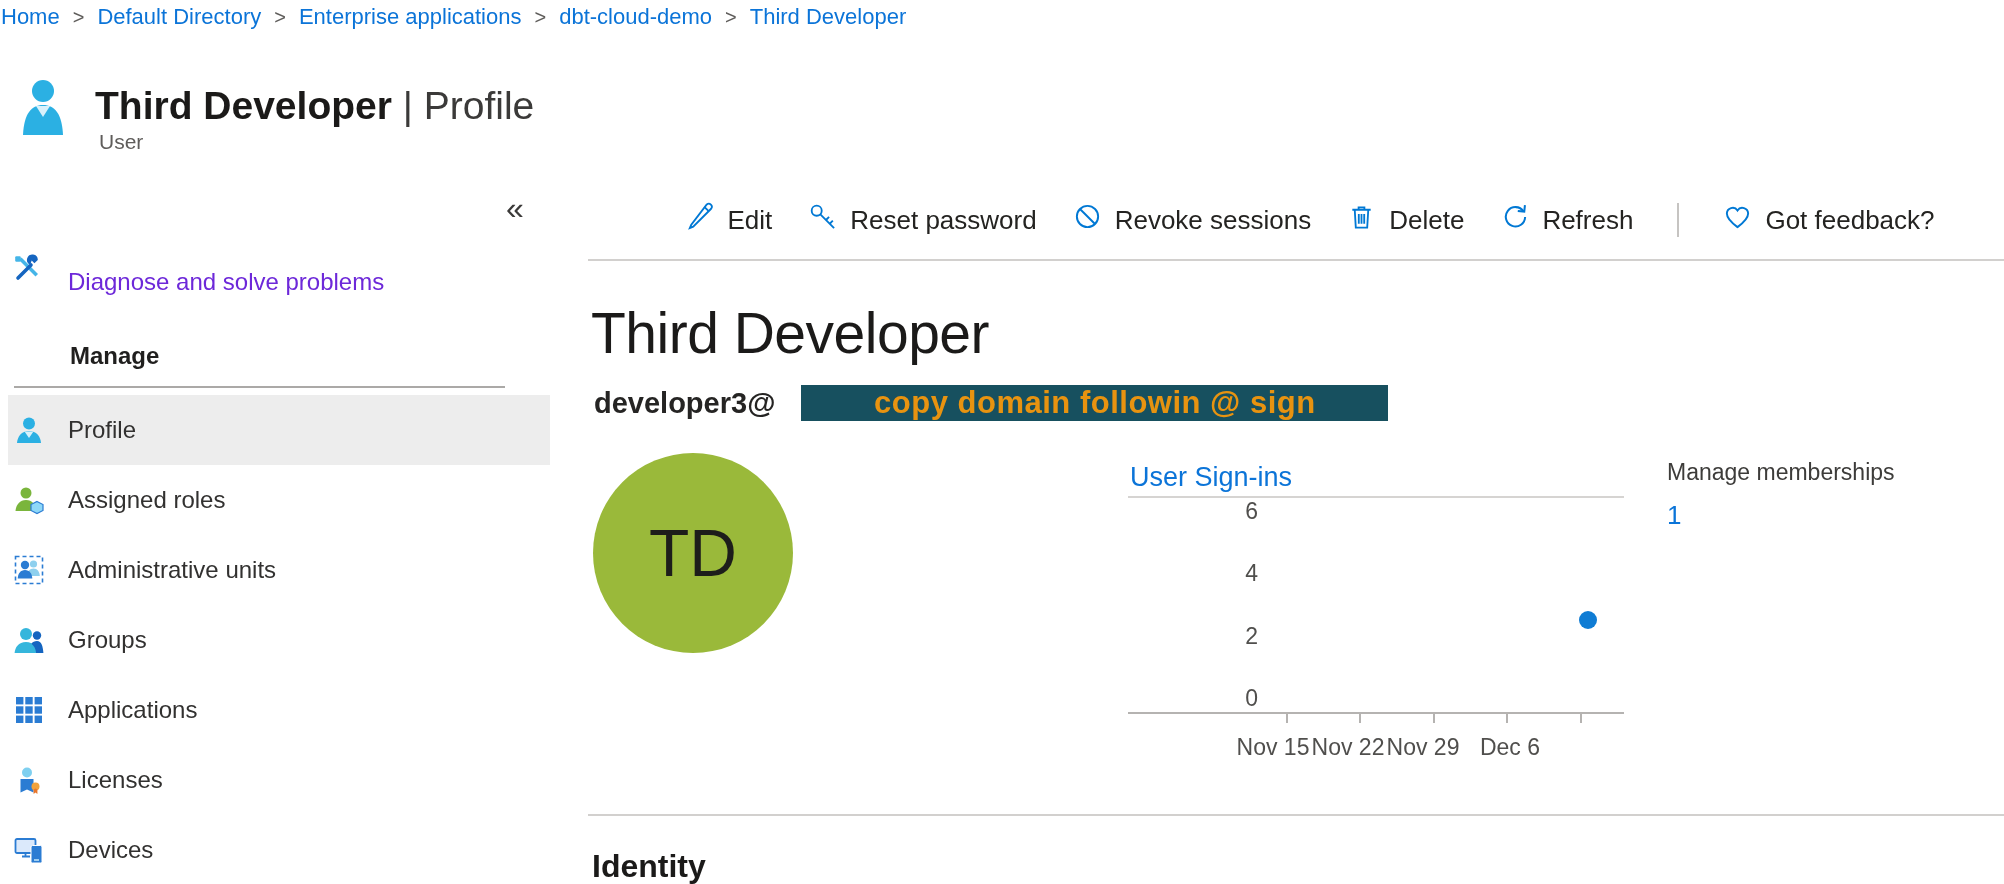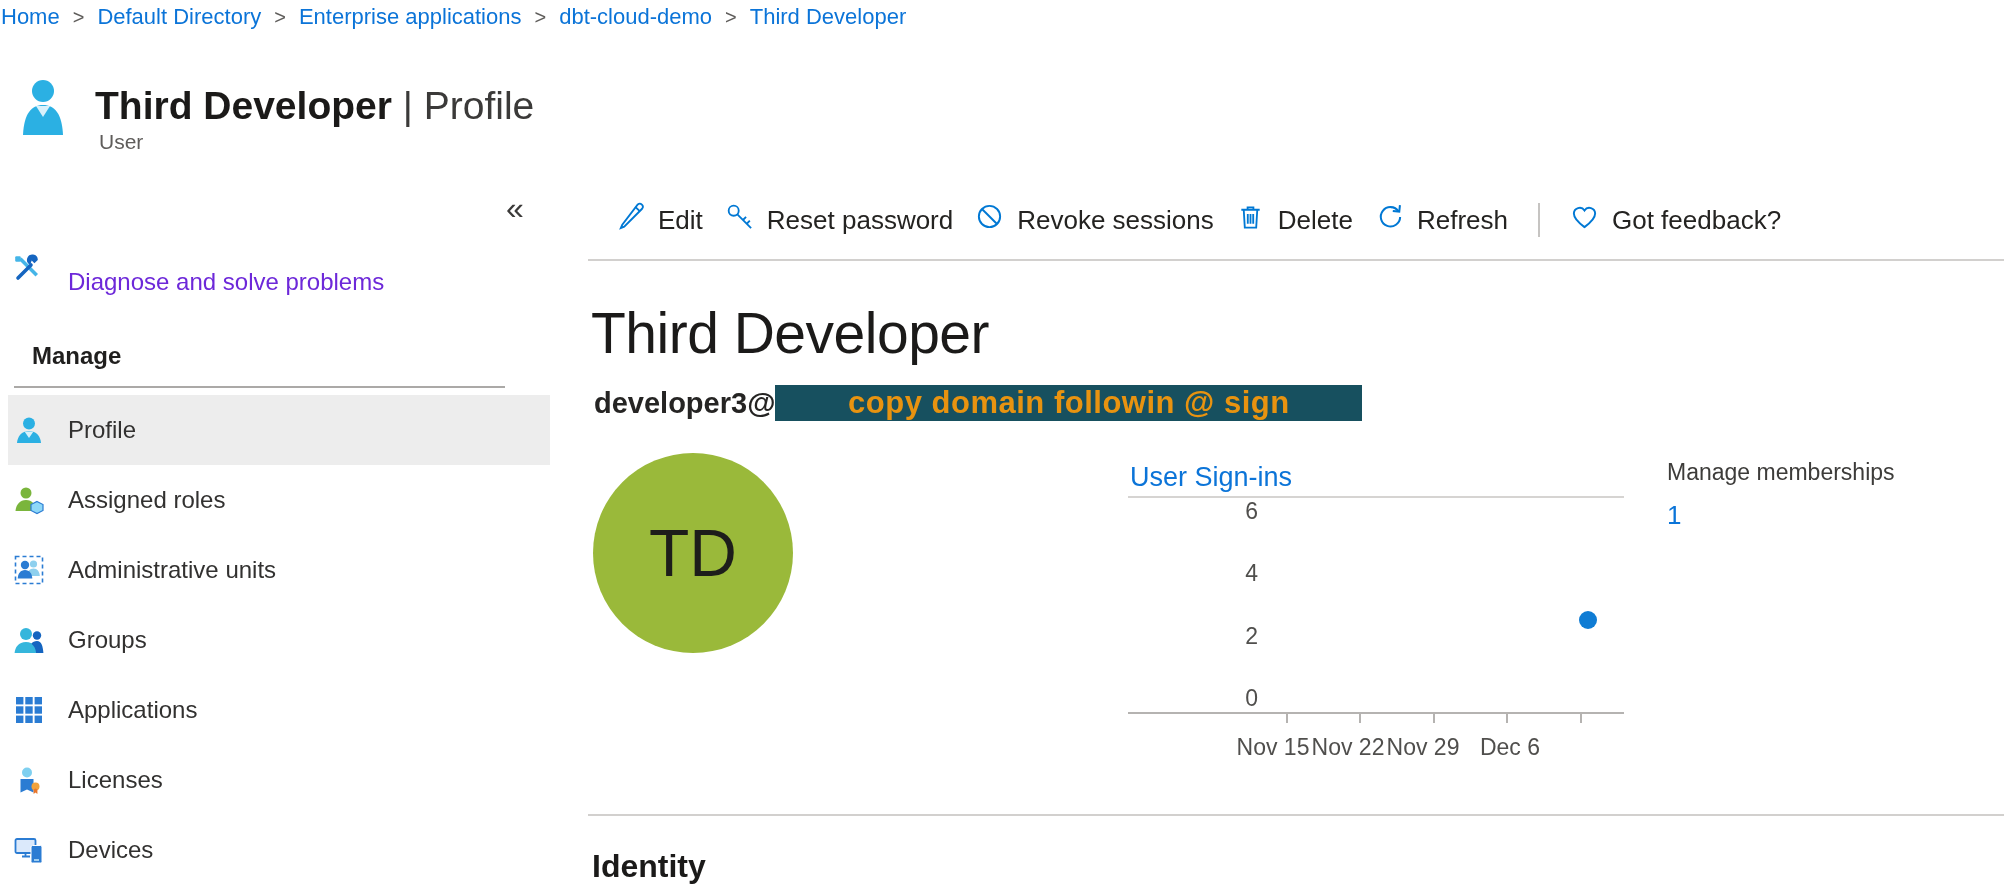--- a/index.html
+++ b/index.html
@@ -16,39 +16,39 @@
   .page-title{position:absolute;left:95px;top:58px;font-size:39px;white-space:nowrap;}
   .page-title .name{font-weight:700;color:#1b1a19;}
   .page-title .sep,.page-title .suffix{font-weight:300;color:#3b3a39;}
   .page-subtitle{position:absolute;left:99px;top:130px;font-size:21px;color:#5f5d5b;}
 
   
   .collapse-btn{position:absolute;left:506px;top:190px;font-size:32px;color:#3b3a39;cursor:pointer;}
   .sidebar{position:absolute;left:0;top:240px;width:550px;}
   .side-row{display:flex;align-items:center;height:56px;padding-left:12px;cursor:pointer;}
   .side-row .lbl{margin-left:26px;font-size:24px;color:#6d28d9;white-space:nowrap;margin-top:27px;}
-  .manage{margin-top:46px;padding-left:32px;font-size:24px;font-weight:700;color:#201f1e;}
+  .manage{margin-top:46px;padding-left:22px;font-size:24px;font-weight:700;color:#201f1e;margin-left:48px;}
   .side-divider{margin:16px 0 7px 14px;width:491px;border-top:2px solid #aba9a7;}
   .nav-row{display:flex;align-items:center;height:70px;margin-left:8px;padding-left:6px;cursor:pointer;}
   .nav-row .lbl{margin-left:24px;font-size:24px;color:#323130;white-space:nowrap;}
   .nav-row.selected{background:#ededed;}
   .icn{flex:none;width:30px;height:30px;}
 
   
   .toolbar{position:absolute;left:588px;right:0;top:192px;height:56px;display:flex;align-items:center;
-           padding-left:28px;gap:22px;}
+           padding-left:28px;gap:36px;justify-content:center;}
   .tb-btn{display:flex;align-items:center;gap:13px;font-size:26px;color:#242321;cursor:pointer;white-space:nowrap;}
   .tb-sep{width:2px;height:34px;background:#c6c4c2;margin:0 8px;}
   .toolbar-divider{position:absolute;left:588px;right:0;top:259px;border-top:2px solid #d2d0ce;}
 
   
   .h1-name{position:absolute;left:591px;top:300px;font-size:57px;font-weight:300;color:#1b1a19;letter-spacing:-0.5px;}
   .email-row{position:absolute;left:594px;top:381px;height:44px;display:flex;align-items:center;}
   .email-prefix{font-size:29px;font-weight:700;color:#252423;}
-  .redact{width:587px;height:36px;display:flex;align-items:center;justify-content:center;
+  .redact{margin-left:26px;width:587px;height:36px;display:flex;align-items:center;justify-content:center;
           font-size:31px;font-weight:700;letter-spacing:0.5px;}
   .avatar{position:absolute;left:593px;top:453px;width:200px;height:200px;border-radius:50%;
           display:flex;align-items:center;justify-content:center;font-size:66px;font-weight:300;color:#1d1d1b;}
 
   
   .chart{position:absolute;left:1128px;top:450px;width:496px;height:340px;}
   .chart-title{position:absolute;left:2px;top:12px;font-size:27px;color:#0b74d8;cursor:pointer;}
   .chart-underline{position:absolute;left:0;right:0;top:46px;border-top:2px solid #d6d4d2;}
   .ylab{position:absolute;left:40px;width:90px;text-align:right;font-size:23px;color:#504f4d;line-height:28px;}
   .axis-line{position:absolute;left:0;top:262px;width:496px;height:2px;background:#b5b3b1;}

